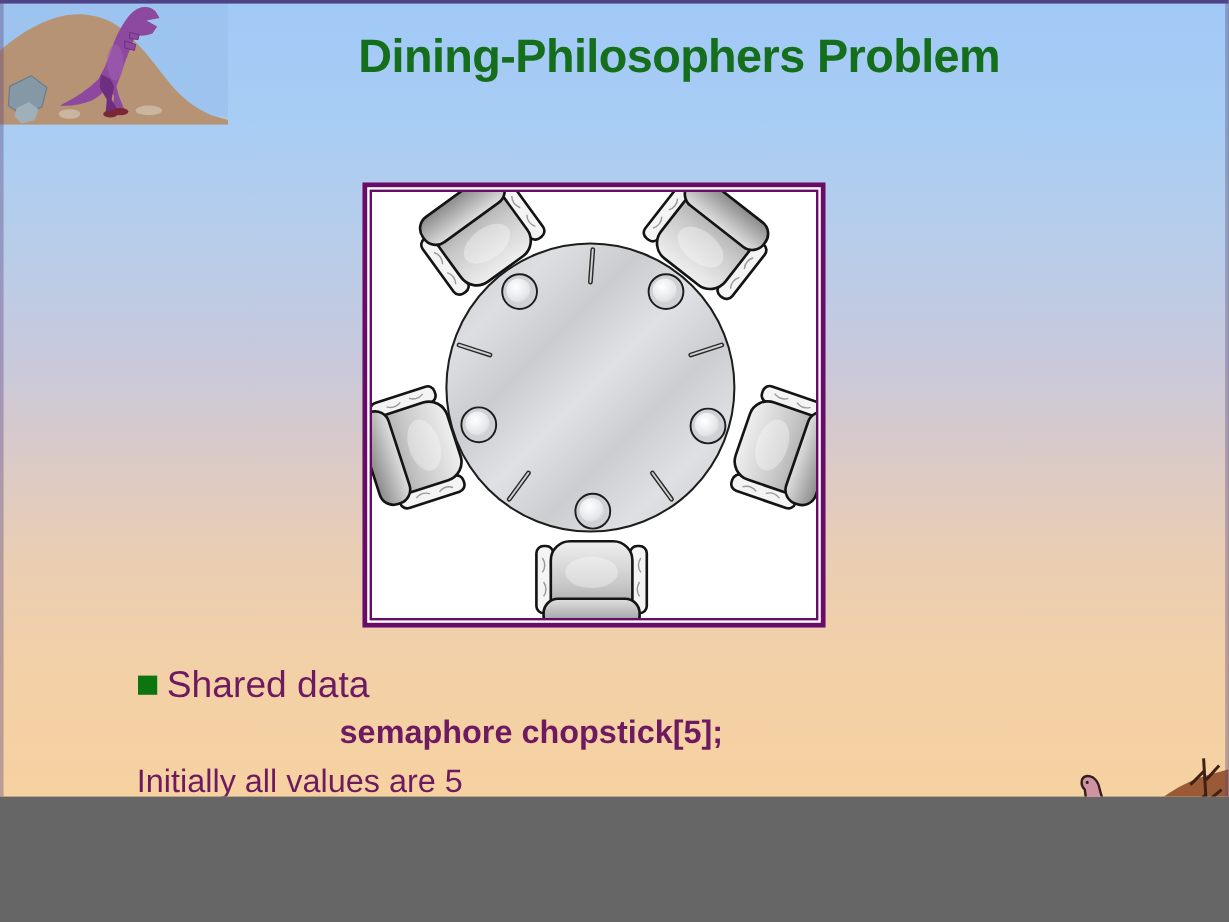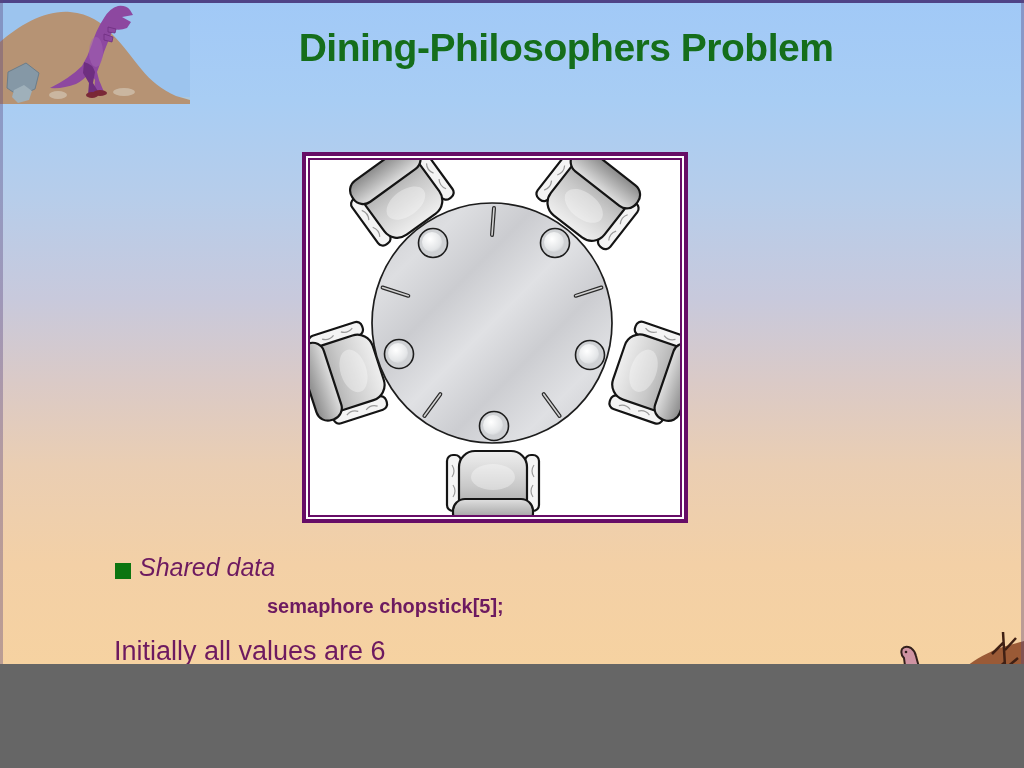--- a/index.html
+++ b/index.html
@@ -26,23 +26,23 @@
   .frame{
     position:absolute;left:302px;top:152px;width:386px;height:371px;
     box-sizing:border-box;border:4px solid #670d67;background:#fff;padding:2px;
   }
   .frame-inner{
     box-sizing:border-box;width:100%;height:100%;
     border:2px solid #670d67;background:#fff;overflow:hidden;
   }
   .frame-inner svg{display:block;width:100%;height:100%;}
 
-  .bullet-line{position:absolute;left:139px;top:553px;font-size:25px;font-style:italic;}
+  .bullet-line{position:absolute;left:139px;top:553px;font-size:31px;}
   .bullet-sq{position:absolute;left:115px;top:563px;width:16px;height:16px;}
-  .code-line{position:absolute;left:267px;top:595px;font-size:20px;font-weight:bold;}
+  .code-line{position:absolute;left:283px;top:595px;font-size:27px;font-weight:bold;}
   .note-line{position:absolute;left:114px;top:636px;font-size:27px;}
 
   .footer{position:absolute;left:0;top:735px;width:1024px;height:24px;font-size:15px;}
   .footer-left{position:absolute;left:25px;top:3px;}
   .footer-center{position:absolute;left:0;width:1024px;text-align:center;top:3px;}
   .footer-right{position:absolute;right:134px;top:0;font-size:16px;}
 </style>
 </head>
 <body>
 
@@ -156,21 +156,21 @@
             <line x1="98.3" y1="135.8" x2="72.6" y2="127.5"></line>
           </g>
         </g>
       </svg>
     </div>
   </div>
 
   <div class="bullet-sq" style="background:#0c7510;"></div>
   <div class="bullet-line" style="color:#6d1a60;">Shared data</div>
   <div class="code-line" style="color:#6d1a60;">semaphore chopstick[5];</div>
-  <div class="note-line" style="color:#6d1a60;">Initially all values are 6</div>
+  <div class="note-line" style="color:#6d1a60;">Initially all values are 5</div>
 
   <div class="footer" style="color:#7d2168;">
     <div class="footer-right">Silberschatz, Galvin and  Gagne ©2002</div>
   </div>
 
   <div class="sauropod-box">
     <svg viewBox="0 0 150 133" width="150" height="133">
       <path d="M78,52 C92,36 112,24 132,18 L150,13 L150,74 L96,68 C86,62 80,56 78,52 Z" fill="#9a5a36"></path>
       <path d="M129,4 L133,72 M130,14 L118,26 M131,22 L142,10 M131,34 L120,44 M132,40 L144,30" fill="none" stroke="#3f2014" stroke-width="2.5"></path>
       <path d="M0,76 L150,68 L150,133 L0,133 Z" fill="#c2a075"></path>

